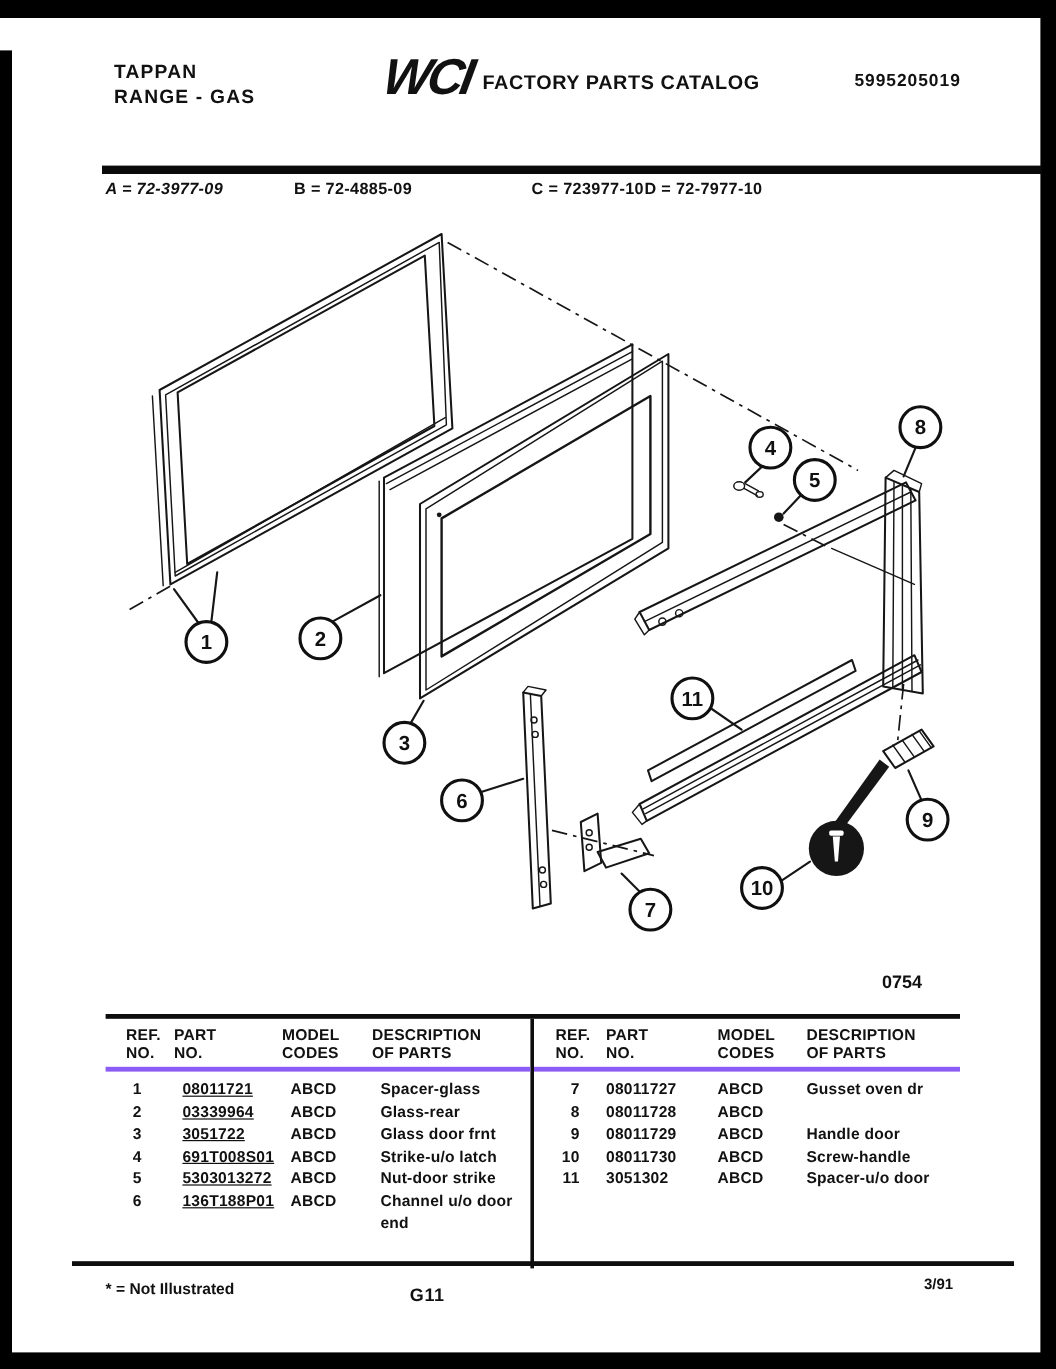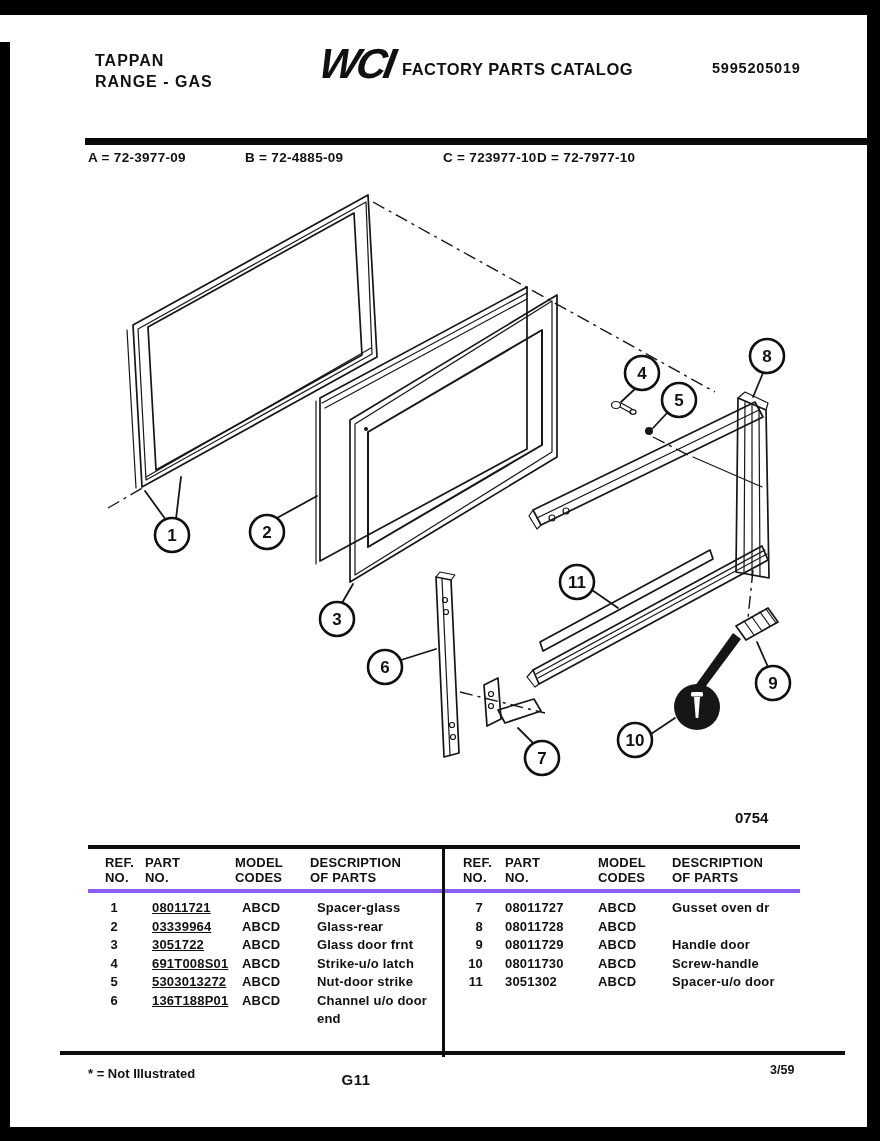--- a/index.html
+++ b/index.html
@@ -17,21 +17,21 @@
   .brand{position:absolute;left:95px;top:50px;font-size:16px;font-weight:bold;letter-spacing:1px;line-height:21px;}
   .wci-logo{
     position:absolute;left:320px;top:42px;font-size:42px;font-weight:900;font-style:italic;
     letter-spacing:-3px;transform:skewX(-10deg);line-height:44px;
   }
   .catalog-title{position:absolute;left:402px;top:60px;font-size:16.5px;font-weight:bold;letter-spacing:.5px;}
   .pub-number{position:absolute;left:712px;top:60px;font-size:14.5px;font-weight:bold;letter-spacing:.8px;}
   .top-rule{position:absolute;left:85px;top:138px;width:783px;height:7px;background:#0a0a0a;}
   .model-line{position:absolute;top:150px;left:0;width:880px;height:20px;font-size:13.5px;font-weight:bold;letter-spacing:.3px;}
   .model-line span{position:absolute;top:0;white-space:nowrap;}
-  .mc0{left:88px;} .mc1{left:245px;} .mc2{left:399px;margin-left:44px;} .mc3{left:537px;}
+  .mc0{left:88px;font-style:italic;} .mc1{left:245px;} .mc2{left:399px;margin-left:44px;} .mc3{left:537px;}
 
   .diagram{position:absolute;left:0;top:180px;width:880px;height:660px;}
 
   .parts-table{
     position:absolute;left:88px;top:845px;width:712px;height:208px;
     border-top:4px solid #0d0d0d;display:flex;font-size:13px;font-weight:bold;letter-spacing:.2px;
   }
   .thalf{position:relative;box-sizing:border-box;}
   .thalf.left{width:357px;border-right:3px solid #0d0d0d;}
   .thalf.right{width:355px;}
@@ -363,15 +363,15 @@
           <span class="cell c-model">ABCD</span>
           <span class="cell c-desc">Spacer-u/o door</span>
         </div>
       </div>
     </div>
   </div>
 
   <div class="footer-rule"></div>
   <div class="footer-note">* = Not Illustrated</div>
   <div class="footer-page">G11</div>
-  <div class="footer-date">3/59</div>
+  <div class="footer-date">3/91</div>
 
 </div>
 
 </body></html>

